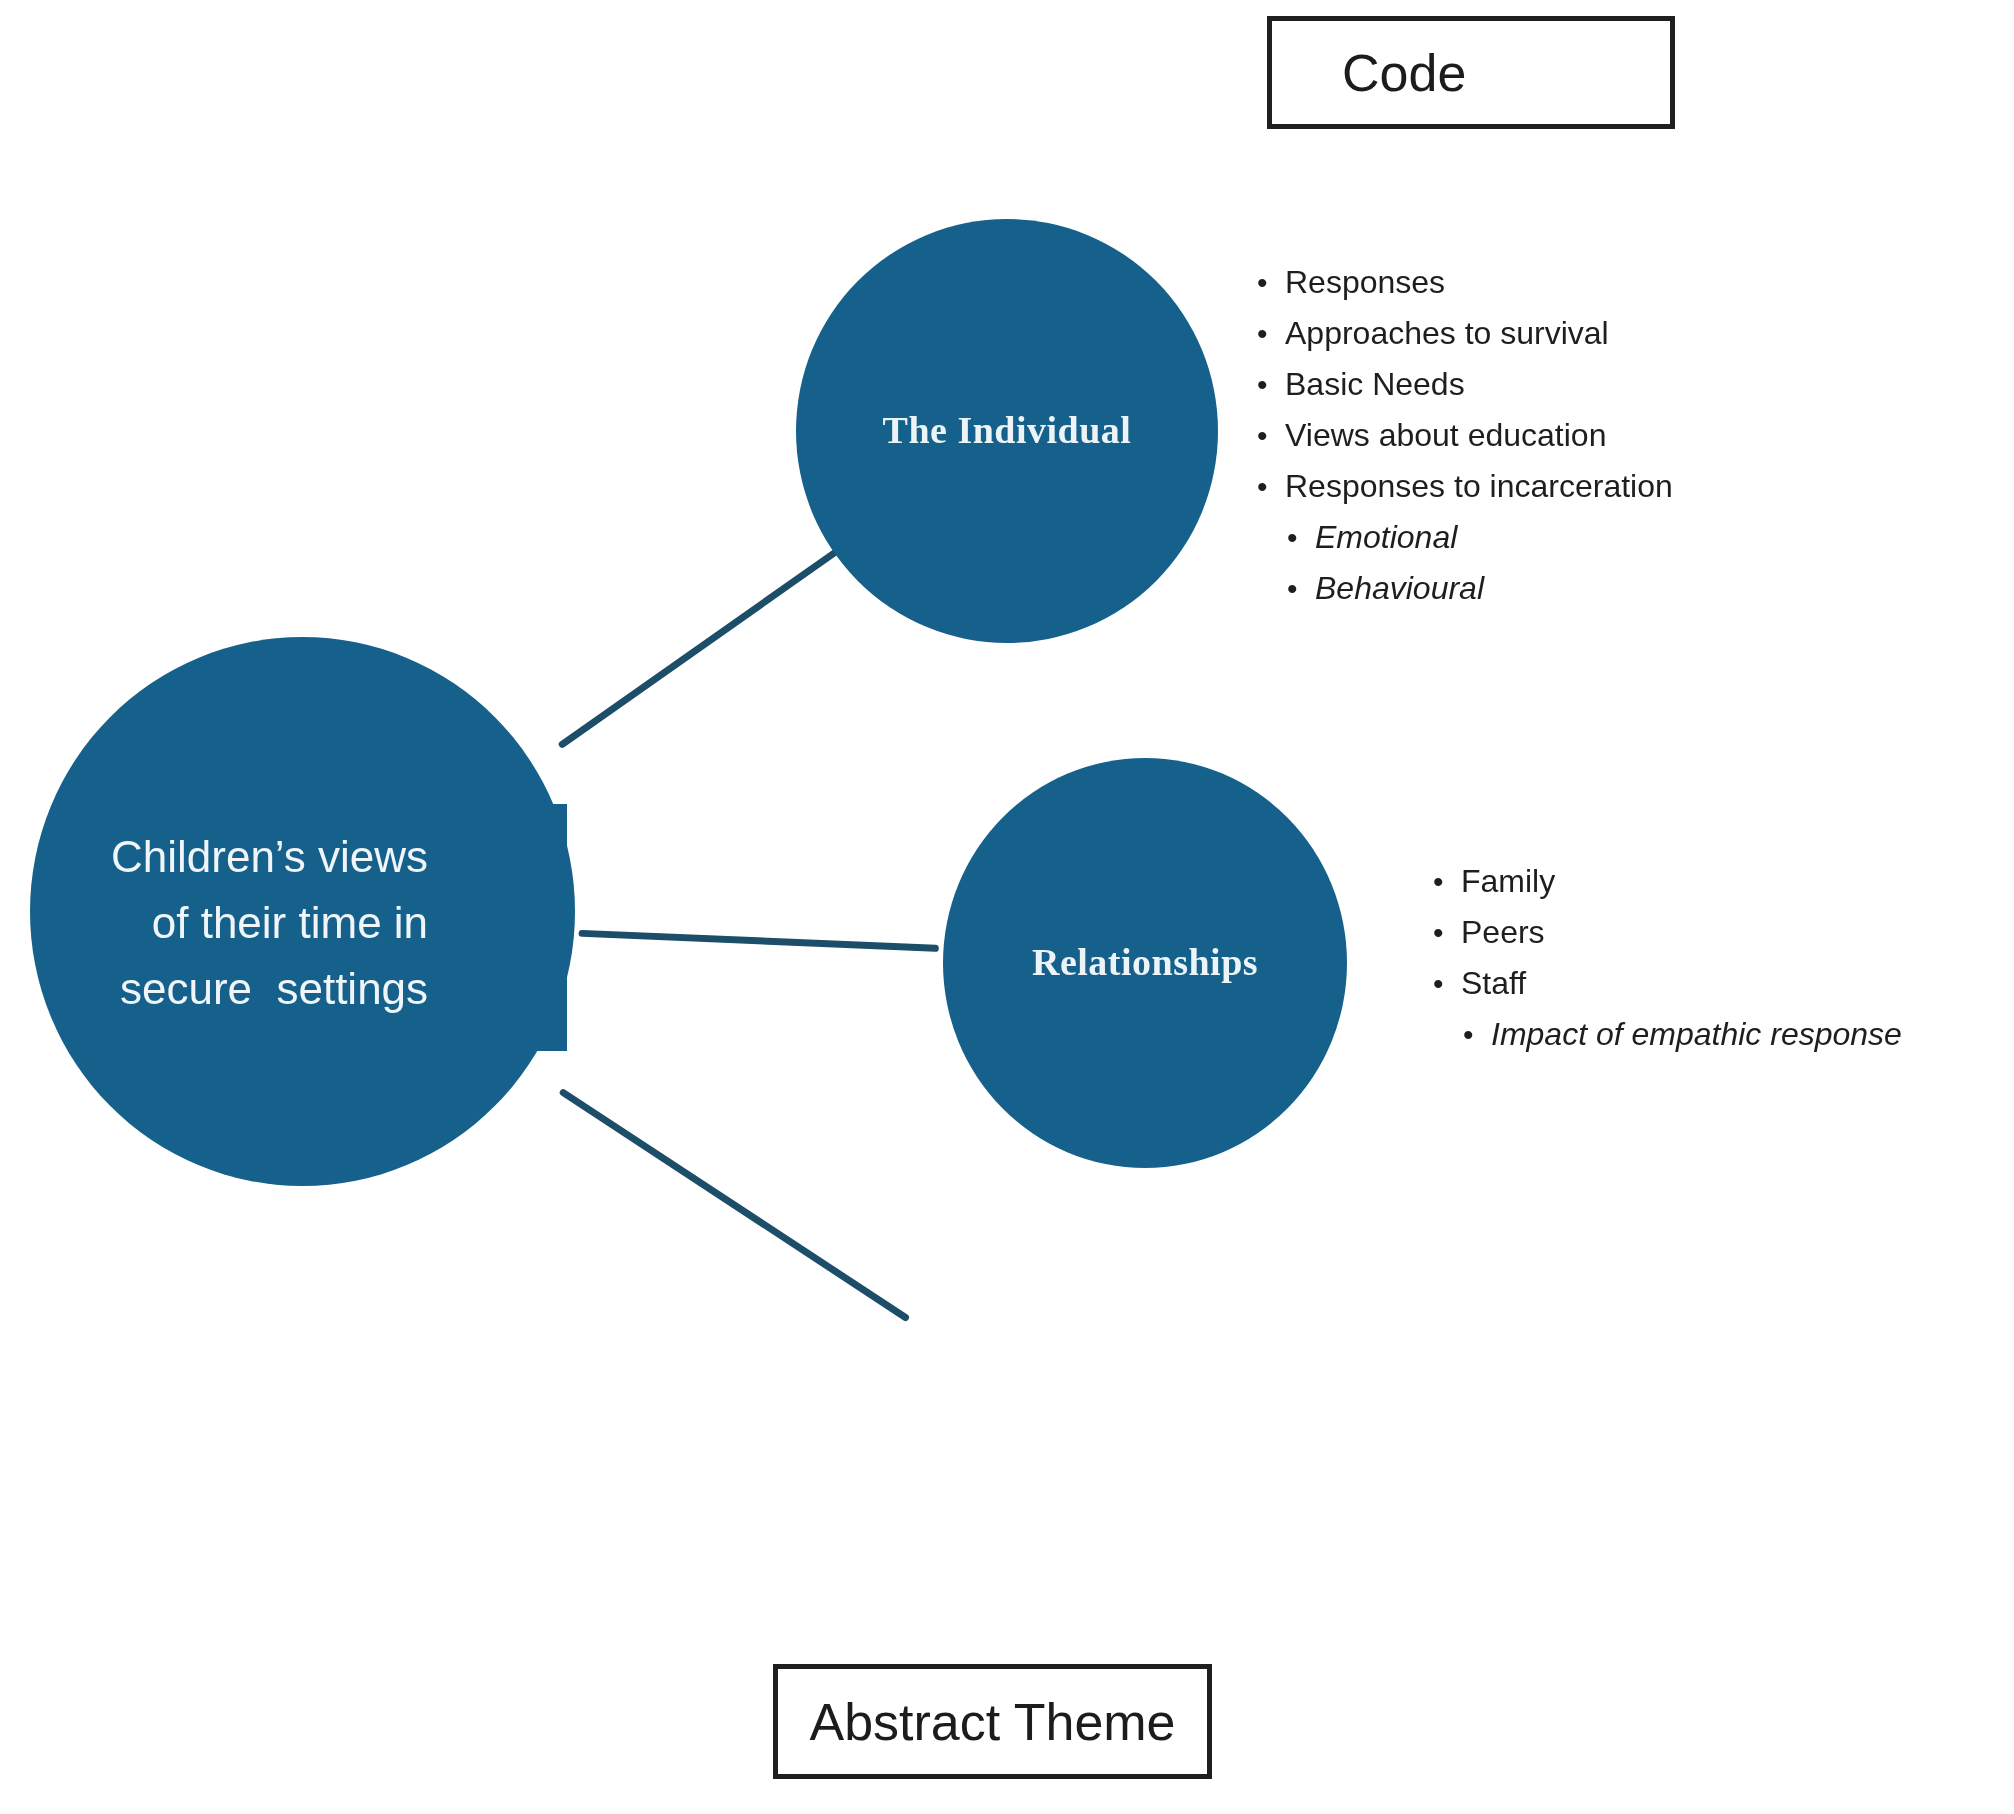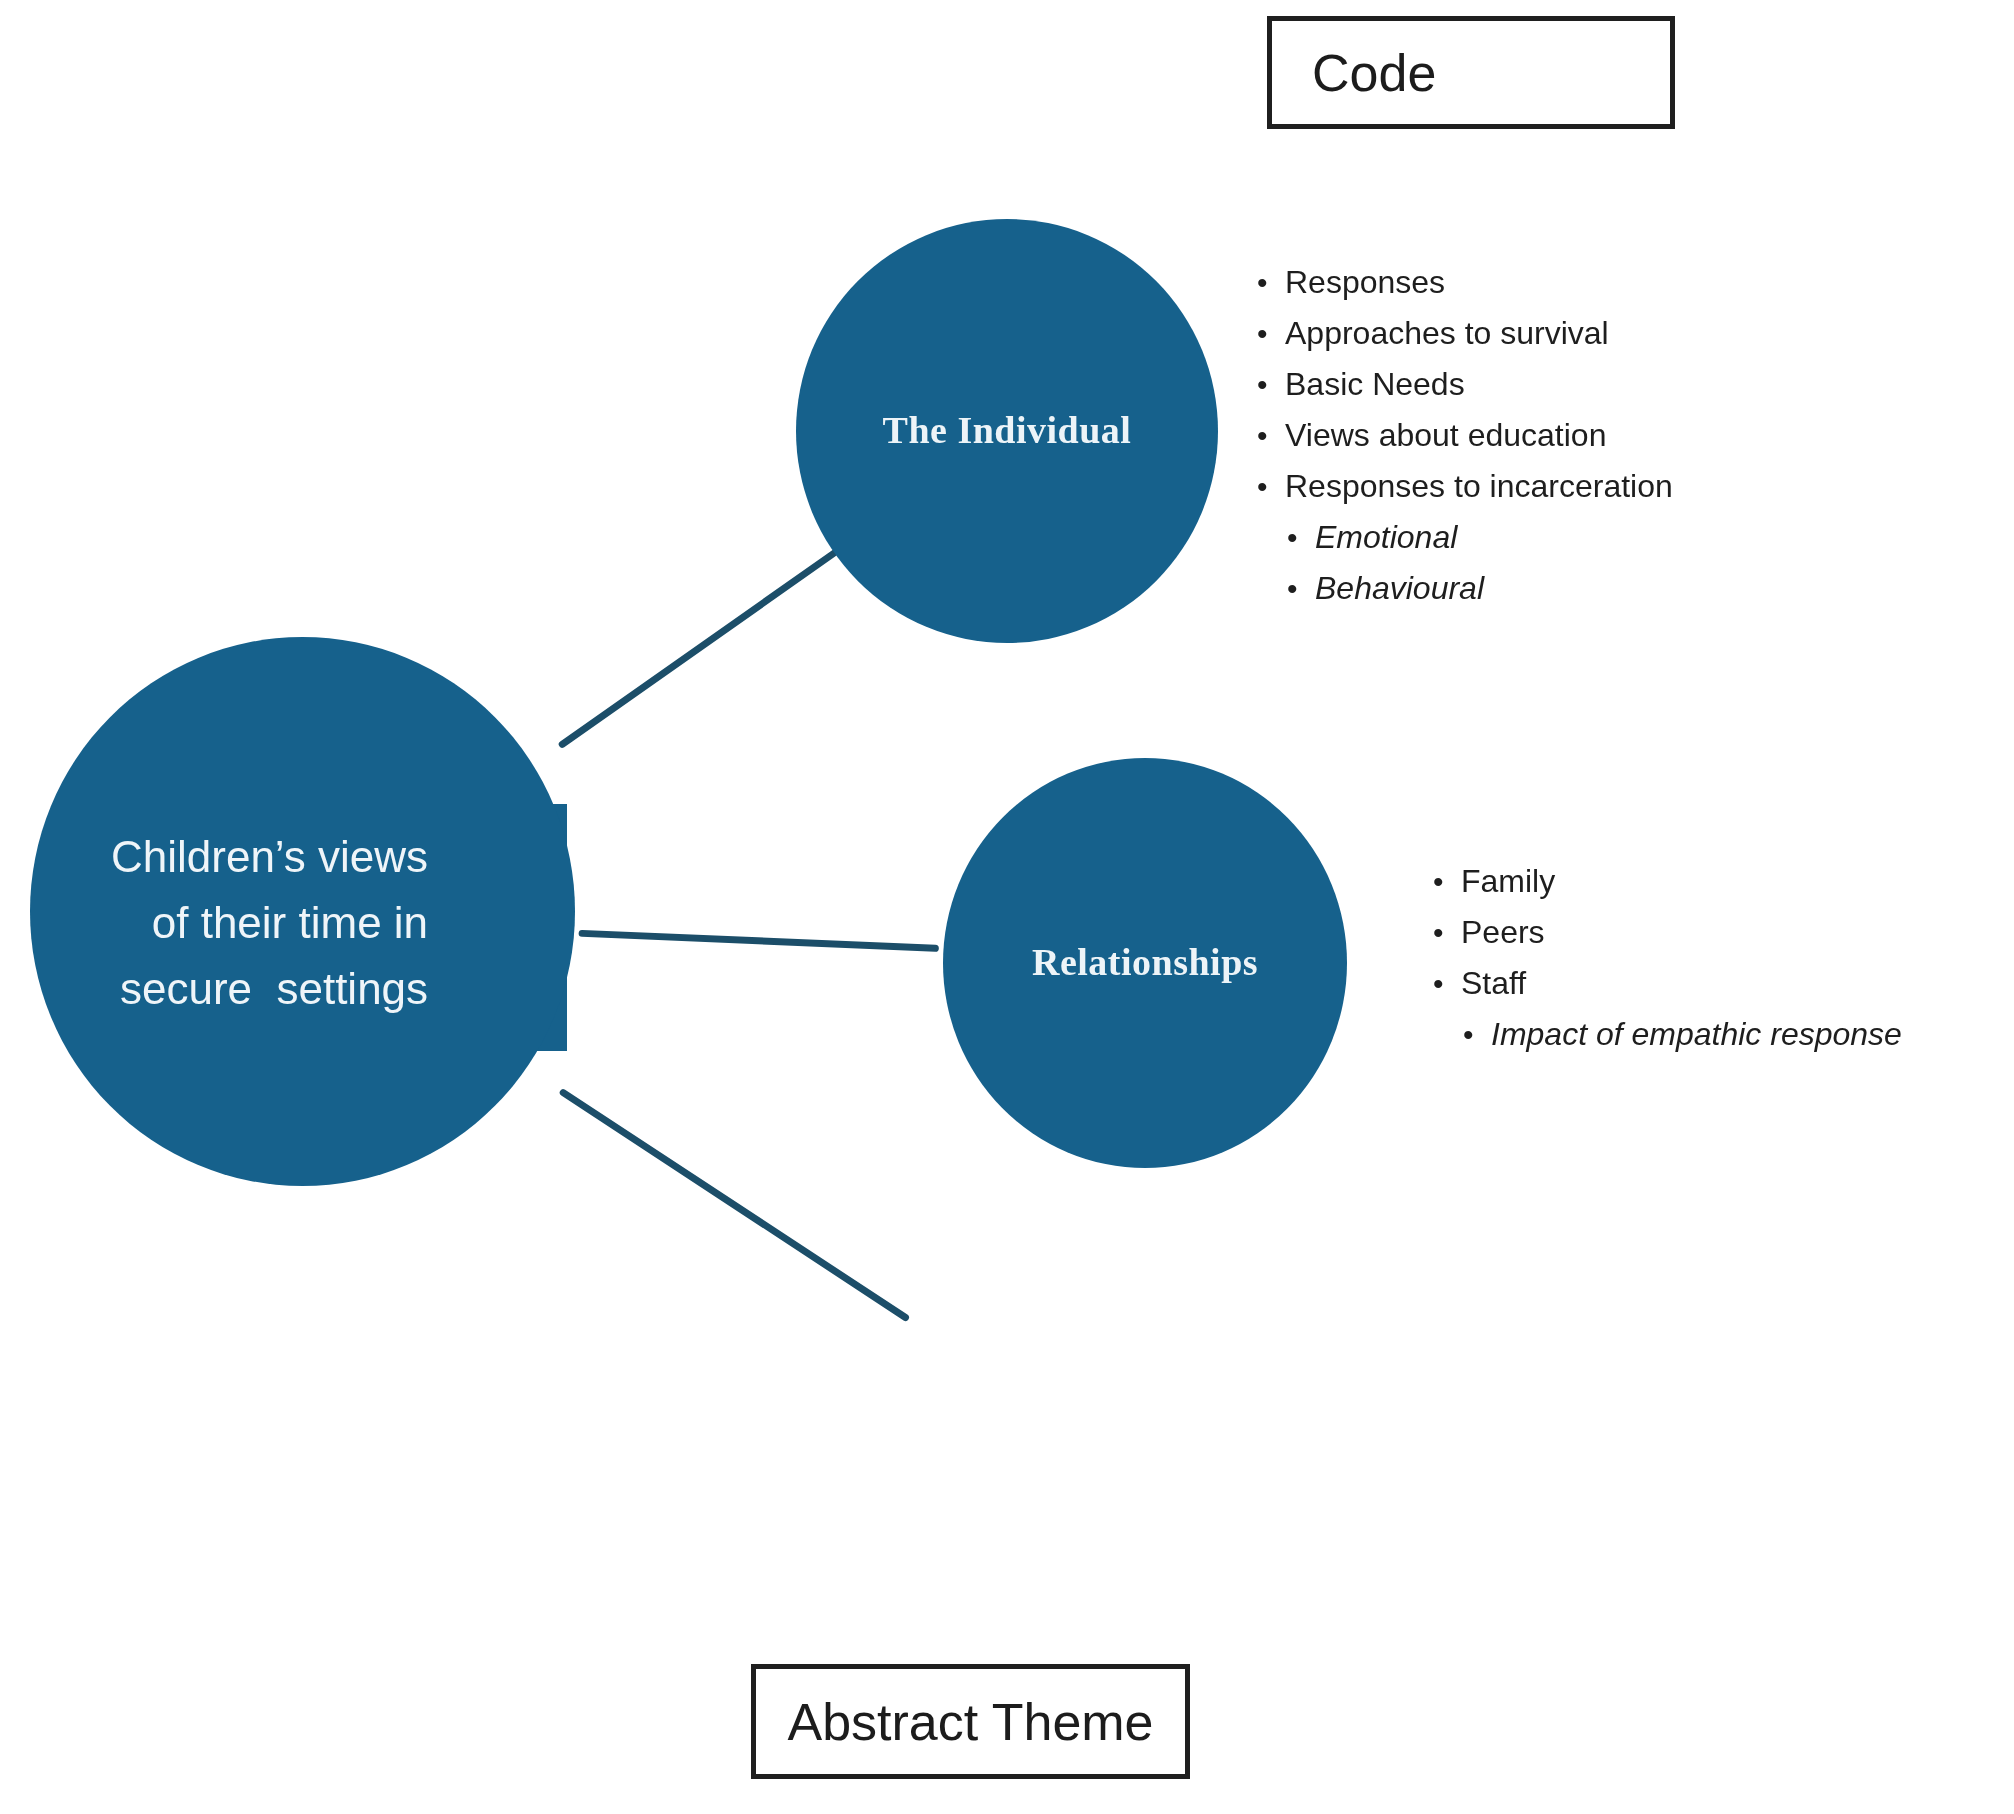--- a/index.html
+++ b/index.html
@@ -72,24 +72,24 @@
     box-sizing: border-box;
     display: flex;
     align-items: center;
     color: #1C1C1C;
     font-size: 52px;
     z-index: 2;
   }
   .code-box {
     left: 1267px; top: 16px;
     width: 408px; height: 113px;
-    padding-left: 40px;
+    padding-left: 70px;
   }
   .abstract-box {
-    left: 751px; top: 1664px;
+    left: 773px; top: 1664px;
     width: 439px; height: 115px;
     justify-content: center;
   }
   
   .code-list {
     position: absolute;
     z-index: 2;
     color: #1E1E1E;
     font-size: 32px;
   }

